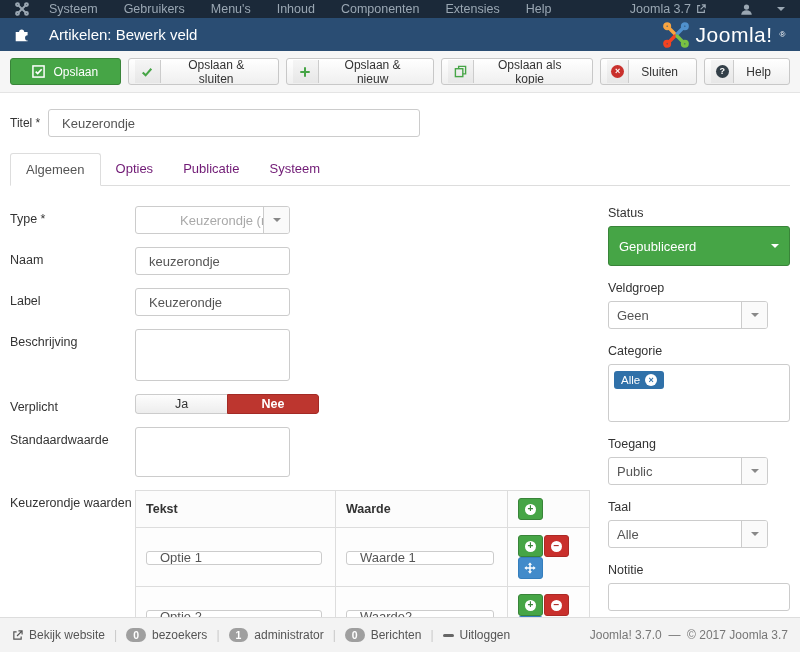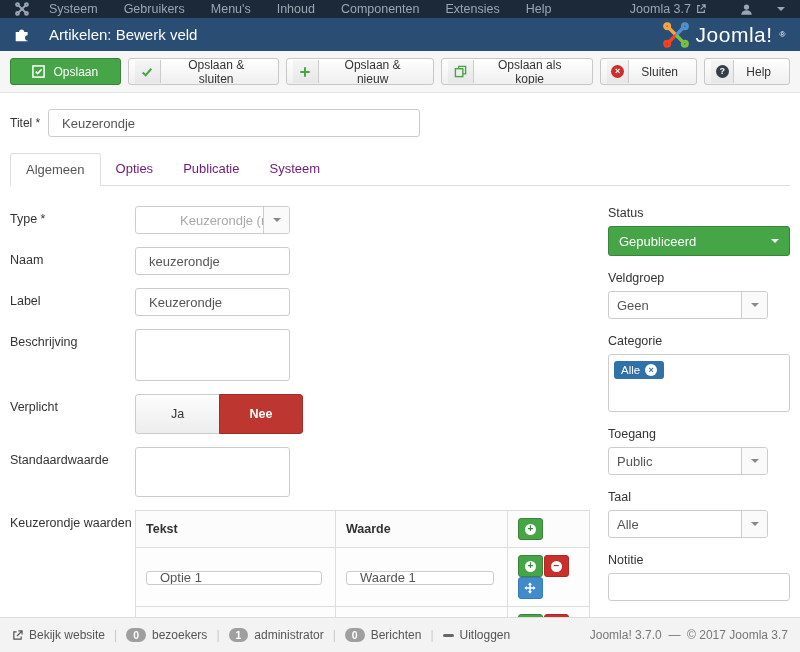--- a/index.html
+++ b/index.html
@@ -56,21 +56,21 @@
   .sel .val { padding:6px 8px; font-size:13px; color:#555; flex:1; white-space:nowrap; overflow:hidden; }
   .sel .car { width:26px; border-left:1px solid #ccc; background:#fafafa; display:flex; align-items:center; justify-content:center; }
   .sel .car .caret-down { border-top-color:#888; }
   .sel-disabled { background:#fff;padding-left:36px; }
   .sel-disabled .val { color:#a9a9a9; }
   .sel-type { width:155px; }
   .sel-160 { width:160px; }
 
   
   .togglegrp { display:inline-flex; border-radius:3px; overflow:hidden; }
-  .togglegrp .opt { width:84px; text-align:center; padding:12px 0; font-size:12.5px; cursor:pointer; }
+  .togglegrp .opt { width:92px; text-align:center; padding:2px 0; font-size:12.5px; cursor:pointer; }
   .opt-off { background:linear-gradient(#fdfdfd,#ededed); border:1px solid #ccc; border-right:none; color:#333; border-radius:3px 0 0 3px; }
   .opt-red { background:#bd362f; border:1px solid #a32a25; color:#fff; font-weight:bold; border-radius:0 3px 3px 0; }
 
   
   .subtable { border-collapse:collapse; width:455px; background:#fdfdfd; }
   .subtable th, .subtable td { border:1px solid #ddd; padding:7px 10px; text-align:left; }
   .subtable th { font-size:12.5px; color:#333; font-weight:bold; background:#fcfcfc; }
   .subtable .c-tekst { width:200px; }
   .subtable .c-waarde { width:172px; }
   .subtable .c-act { width:83px; }
@@ -81,21 +81,21 @@
   .mini-green { background:#46a546; border-color:#398439; }
   .mini-red { background:#c9302c; border-color:#ac2925; }
   .mini-blue { background:#428bca; border-color:#357ebd; }
   .mini .circ { width:11px; height:11px; border-radius:50%; background:#fff; display:flex; align-items:center; justify-content:center; font-size:10px; font-weight:bold; line-height:0; }
   .mini-green .circ { color:#398439; }
   .mini-red .circ { color:#ac2925; }
 
   
   .rblock { margin-bottom:15px; }
   .rlabel { font-size:12.5px; color:#333; margin-bottom:6px; }
-  .sel-green { display:flex; align-items:center; justify-content:space-between; width:100%; height:30px; background:#46a546; border:1px solid #398439; border-radius:3px; color:#fff; font-size:13px; padding:0 10px; cursor:pointer; }
+  .sel-green { display:flex; align-items:center; justify-content:space-between; width:100%; height:40px; background:#46a546; border:1px solid #398439; border-radius:3px; color:#fff; font-size:13px; padding:0 10px; cursor:pointer; }
   .sel-green .caret-down { border-top-color:#fff; }
   .catbox { width:100%; height:58px; border:1px solid #ccc; border-radius:3px; background:#fff; padding:5px; }
   .tag { display:inline-flex; align-items:center; gap:5px; background:#3071a9; color:#fff; font-size:11.5px; padding:3px 7px; border-radius:3px; }
   .tag .x { width:12px; height:12px; border-radius:50%; background:#fff; color:#3071a9; font-size:9px; font-weight:bold; display:flex; align-items:center; justify-content:center; line-height:0; cursor:pointer; }
   .notitie-in { width:100%; height:28px; }
 
   
   .statusbar { position:absolute; bottom:0; left:0; right:0; height:19px; background:#f3f3f3; border-top:1px solid #ddd; display:flex; align-items:center; padding:17px 12px; font-size:12px; color:#555; }
   .statusbar .item { display:flex; align-items:center; gap:6px; cursor:pointer; }
   .statusbar .sep { color:#c9c9c9; margin:0 9px; }

